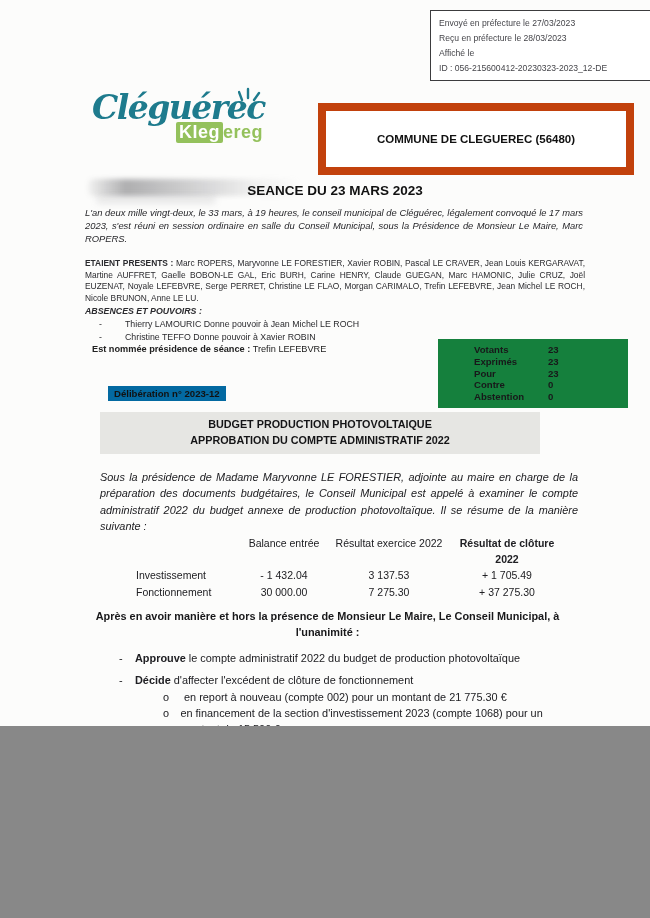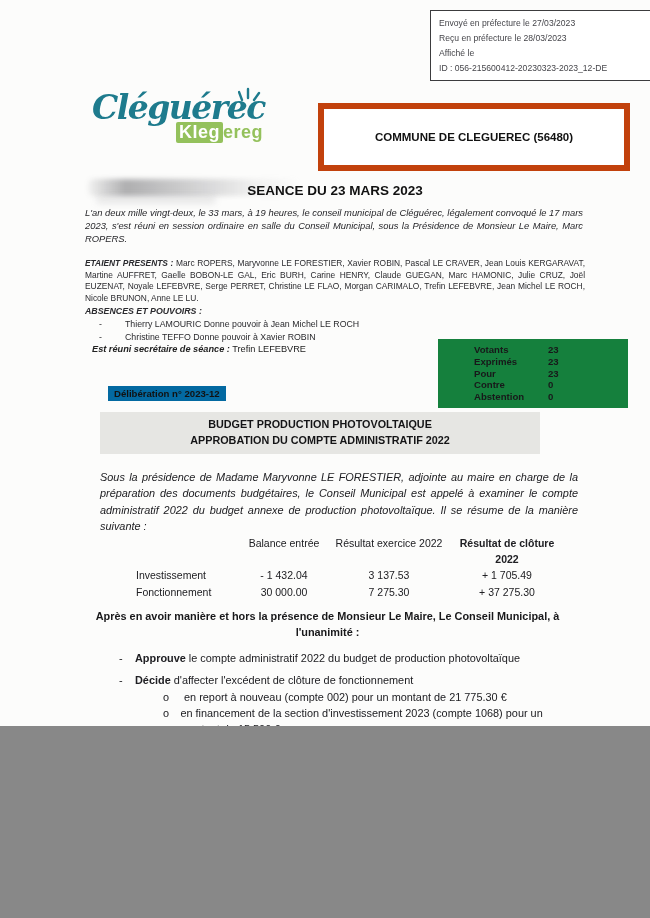--- a/index.html
+++ b/index.html
@@ -22,21 +22,21 @@
     font-family:"DejaVu Serif", serif; font-style:italic; font-weight:bold;
     font-size:33px; letter-spacing:-1.5px; line-height:36px;
   }
   .logo-rays { position:absolute; left:146px; top:-4px; }
   .logo-breton { margin-left:84px; margin-top:-4px; font-weight:bold; font-size:18px; letter-spacing:0.5px; }
   .kleg { color:#fff; padding:0 3px 1px; border-radius:2px; }
 
   
   .header-box {
     position:absolute; left:318px; top:103px; width:300px; height:56px;
-    border:6px solid #c2410c; background:#fff;
+    border:8px solid #c2410c; background:#fff;
     display:flex; flex-direction:column; justify-content:center; gap:25px;
     text-align:center; font-weight:bold; font-size:11.5px; color:#111;
   }
 
   
   .smudge1 {
     position:absolute; left:88px; top:179px; width:210px; height:17px;
     background:linear-gradient(90deg, rgba(70,70,75,0.05), rgba(60,60,66,0.40) 18%, rgba(90,90,96,0.28) 48%, rgba(150,150,155,0.12) 78%, rgba(200,200,200,0.02));
     filter:blur(2.5px); border-radius:5px;
   }
@@ -49,21 +49,21 @@
 
   .intro {
     position:absolute; left:85px; top:206px; width:498px;
     font-style:italic; font-size:9.4px; line-height:13.2px; text-align:justify; color:#26262a;
   }
 
   .presents {
     position:absolute; left:85px; top:258px; width:500px;
     font-size:8.4px; line-height:11.6px; text-align:justify; color:#2a2a2e;
   }
-  .bi { font-weight:bold; font-style:italic; }
+  .bi { font-weight:bold; }
 
   .absences { position:absolute; left:85px; top:306px; width:430px; font-size:8.8px; color:#2a2a2e; }
   .absences-label { font-weight:bold; font-style:italic; margin-bottom:2px; }
   .absence-item { display:flex; padding-left:14px; line-height:12.5px; }
   .absence-item .dash { width:26px; }
 
   .secretary { position:absolute; left:92px; top:344px; font-size:9.2px; color:#222; }
 
   .votes {
     position:absolute; left:438px; top:339px; width:136px;
@@ -163,21 +163,21 @@
       <span class="dash">-</span>
       <span>Thierry LAMOURIC Donne pouvoir à Jean Michel LE ROCH</span>
     </div>
     <div class="absence-item">
       <span class="dash">-</span>
       <span>Christine TEFFO Donne pouvoir à Xavier ROBIN</span>
     </div>
   </div>
 
   <div class="secretary">
-    <span class="bi">Est réuni secrétaire de séance :</span><span> Trefin LEFEBVRE</span>
+    <span class="bi">Est nommée présidence de séance :</span><span> Trefin LEFEBVRE</span>
   </div>
 
   <div class="votes">
     <div class="vote-row">
       <span class="vl">Votants</span>
       <span>23</span>
     </div>
     <div class="vote-row">
       <span class="vl">Exprimés</span>
       <span>23</span>

